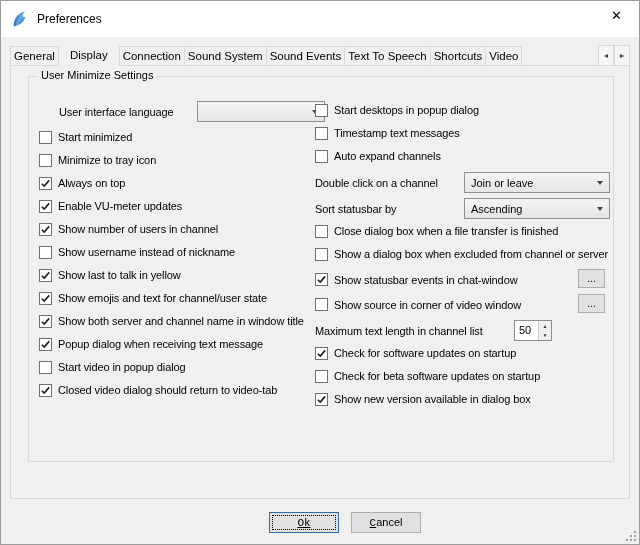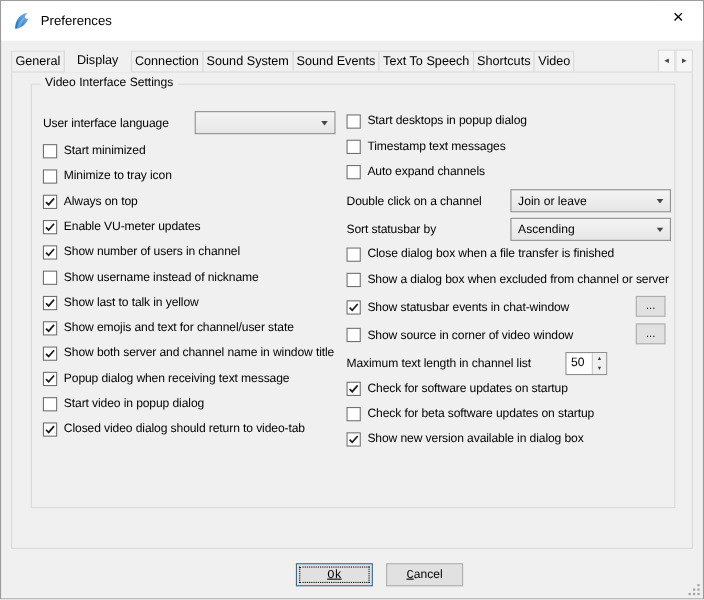--- a/index.html
+++ b/index.html
@@ -37,21 +37,21 @@
                     white-space:nowrap; }
   .col { position:absolute; }
   .col-left  { left:10px;  top:24px; width:276px; }
   .col-right { left:286px; top:26px; width:302px; }
   
   .row { position:relative; display:flex; align-items:center; white-space:nowrap; }
   .row.checkbox        { height:14px; margin-bottom:9px; }
   .row.select          { height:21px; margin-bottom:5px; }
   .row.checkbox-button { height:19px; margin-bottom:6px; }
   .row.spinner         { height:22px; margin-bottom:4px; }
-  .col-left .row.select { margin-bottom:8px; }
+  .col-left .row.select { margin-bottom:8px;margin-left:20px; }
   .cbox { width:13px; height:13px; background:#fff; border:1px solid #707070; margin-right:6px;
           flex:none; display:flex; align-items:center; justify-content:center; }
   .check-icon { width:11px; height:11px; }
   .check-icon path { stroke:#1b1b1b; stroke-width:1.7; fill:none; }
   .label { letter-spacing:-0.1px; }
   .combo { position:absolute; top:0; height:21px; border:1px solid #8f8f8f;
            background:linear-gradient(#f4f4f4,#e6e6e6); display:flex; align-items:center;
            padding:9px 6px; }
   .col-left  .combo { left:138px; width:128px; }
   .col-right .combo { left:149px; width:146px; }
@@ -90,21 +90,21 @@
       </defs>
       <path d="M3 18 C3 9 8 3 16 1.5 C11.5 6 12.5 8.5 16.5 7.5 C14 14 8.5 17.5 3 18 Z" fill="url(#lg)"></path>
       <path d="M5 17 C6 12 9 8 13 6 C10.5 10 9 14 8 17 Z" fill="#ffffff" opacity="0.25"></path>
     </svg>
     <span class="title-text">Preferences</span>
     <button class="close-btn">✕</button>
   </div>
 
   <div class="page">
     <div class="groupbox">
-      <span class="groupbox-label">Video Interface Settings</span>
+      <span class="groupbox-label">User Minimize Settings</span>
       <div class="col col-left">
           <div class="row select">
             <span class="label">User interface language</span>
             <div class="combo">
               <span class="combo-value"></span>
               <span class="combo-arrow"></span>
             </div>
           </div>
           <div class="row checkbox">
             <span class="cbox"></span>

